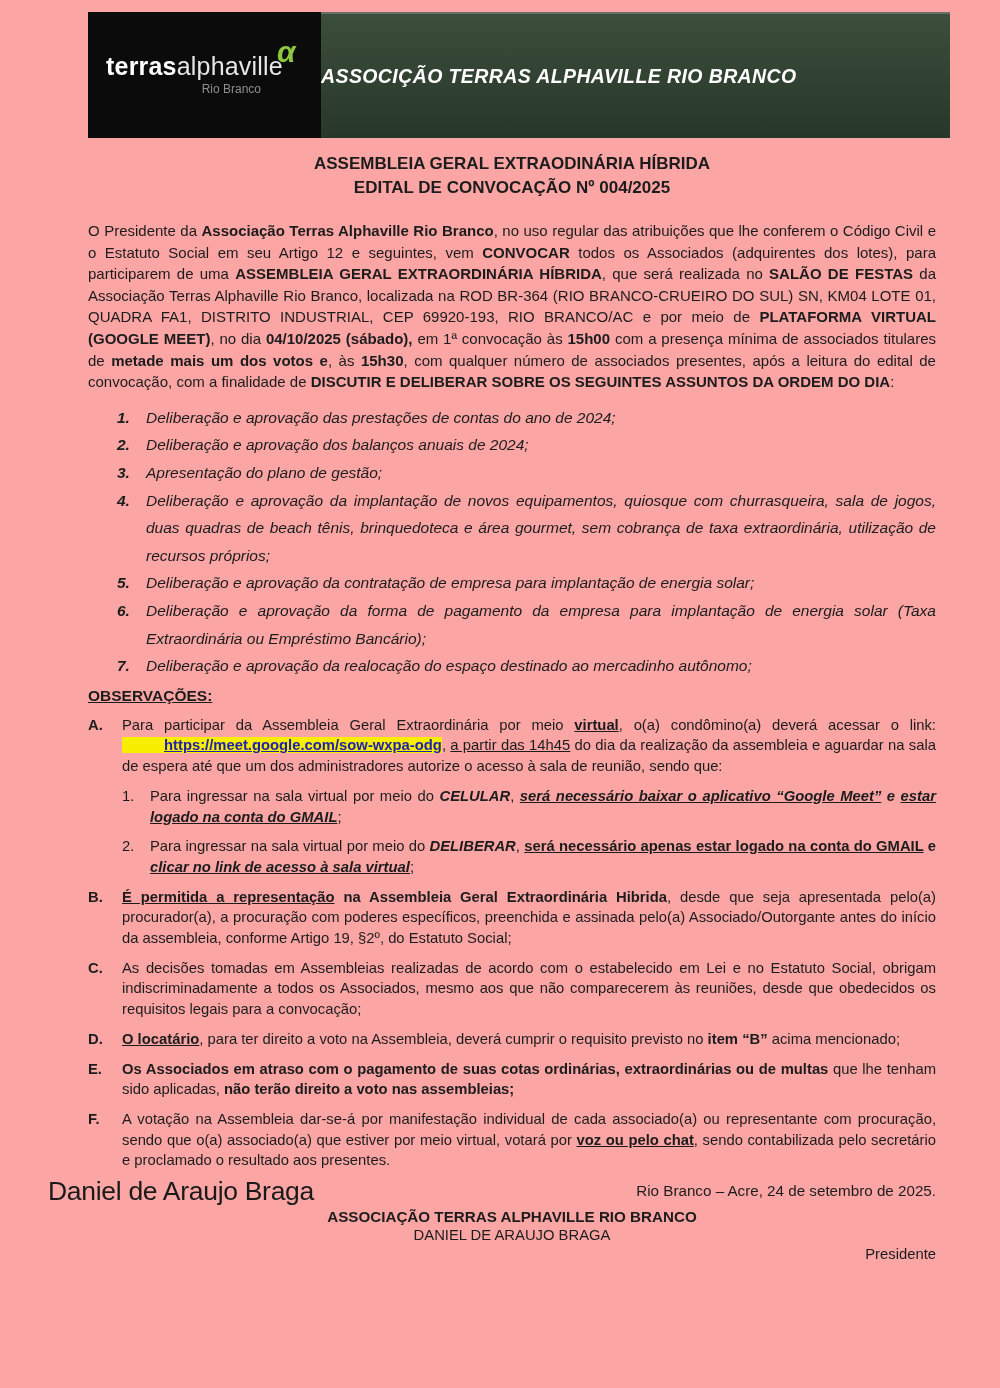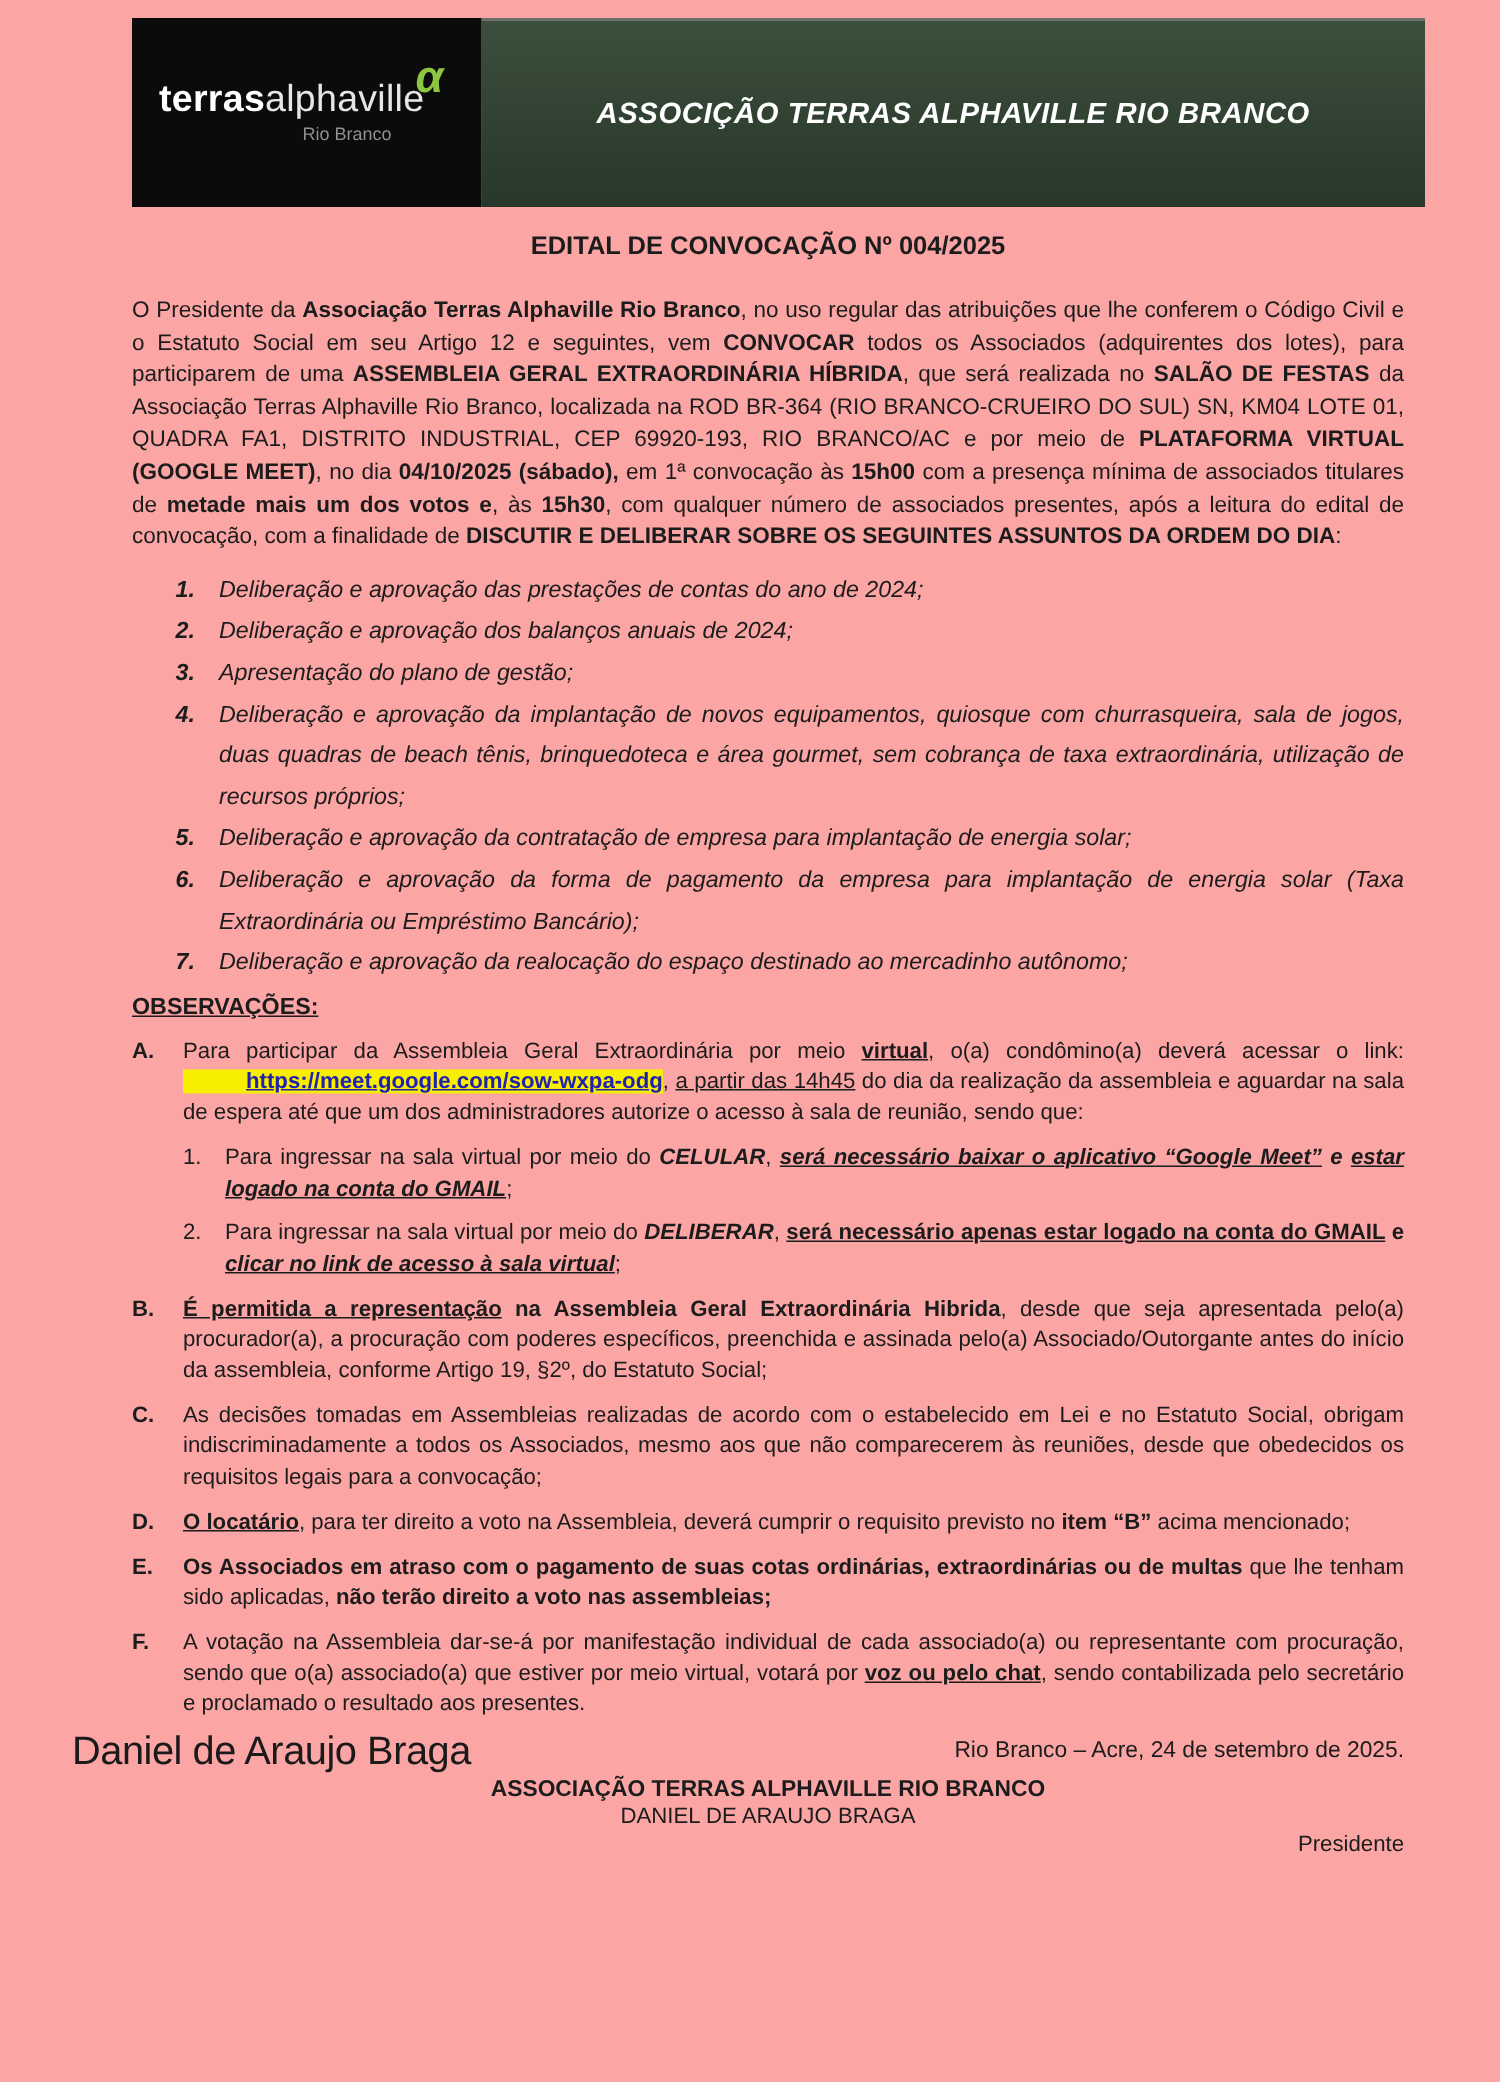--- a/index.html
+++ b/index.html
@@ -19,21 +19,21 @@
   .logo-bold { color:#ffffff; font-weight:bold; }
   .logo-light { color:#e6e6e6; font-weight:normal; }
   .logo-alpha {
     color:var(--alpha_green,#8dc63f); font-size:30px; font-style:italic; font-weight:bold;
     display:inline-block; position:relative; top:-13px; left:-6px; line-height:0;
   }
   .logo-region { color:#8f8f8f; font-size:12px; text-align:right; padding-right:60px; margin-top:1px; }
   .banner {
     flex:1; background:linear-gradient(var(--banner_green_light,#3c4e3c), var(--banner_green,#27372a));
     border-top:2px solid #6a6f6a;
-    display:flex; align-items:center; justify-content:center;
+    display:flex; align-items:center; 
   }
   .banner-text { color:#ffffff; font-weight:bold; font-style:italic; font-size:19.5px; letter-spacing:.4px; }
   
   .title { text-align:center; font-weight:bold; font-size:17px; line-height:24px; margin-top:14px; }
   
   .intro { text-align:justify; font-size:15px; line-height:21.6px; margin-top:20px; }
   .b { font-weight:bold; }
   .i { font-style:italic; }
   .u { text-decoration:underline; }
   .hl { background:var(--highlight_yellow,#f7ee00); }
@@ -69,20 +69,21 @@
     <div class="logo-box">
       <div class="logo-line"><span class="logo-bold">terras</span><span class="logo-light">alphaville</span><span class="logo-alpha">α</span></div>
       <div class="logo-region">Rio Branco</div>
     </div>
     <div class="banner">
       <span class="banner-text">ASSOCIÇÃO TERRAS ALPHAVILLE RIO BRANCO</span>
     </div>
   </div>
 
   <div class="title">
+    <div>ASSEMBLEIA GERAL EXTRAODINÁRIA HÍBRIDA</div>
     <div>EDITAL DE CONVOCAÇÃO Nº 004/2025</div>
   </div>
 
   <p class="intro"><span>O Presidente da </span><span class="b">Associação Terras Alphaville Rio Branco</span><span>, no uso regular das atribuições que lhe conferem o Código Civil e o Estatuto Social em seu Artigo 12 e seguintes, vem </span><span class="b">CONVOCAR</span><span> todos os Associados (adquirentes dos lotes), para participarem de uma </span><span class="b">ASSEMBLEIA GERAL EXTRAORDINÁRIA HÍBRIDA</span><span>, que será realizada no </span><span class="b">SALÃO DE FESTAS</span><span> da Associação Terras Alphaville Rio Branco, localizada na ROD BR-364 (RIO BRANCO-CRUEIRO DO SUL) SN, KM04 LOTE 01, QUADRA FA1, DISTRITO INDUSTRIAL, CEP 69920-193, RIO BRANCO/AC e por meio de </span><span class="b">PLATAFORMA VIRTUAL (GOOGLE MEET)</span><span>, no dia </span><span class="b">04/10/2025 (sábado),</span><span> em 1ª convocação às </span><span class="b">15h00</span><span> com a presença mínima de associados titulares de </span><span class="b">metade mais um dos votos e</span><span>, às </span><span class="b">15h30</span><span>, com qualquer número de associados presentes, após a leitura do edital de convocação, com a finalidade de </span><span class="b">DISCUTIR E DELIBERAR SOBRE OS SEGUINTES ASSUNTOS DA ORDEM DO DIA</span><span>:</span></p>
 
   <div class="agenda">
     <div class="agenda-item">
         <span class="num">1.</span>
         <span class="atext">Deliberação e aprovação das prestações de contas do ano de 2024;</span>
       </div>

